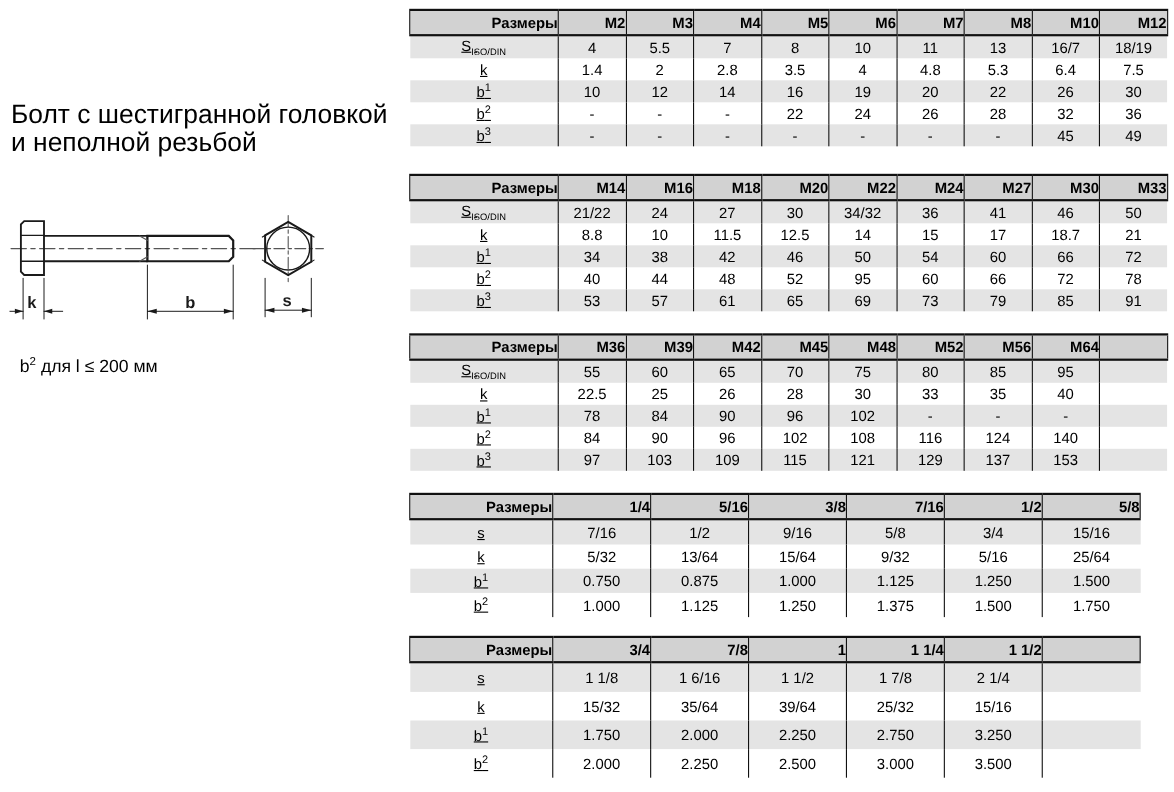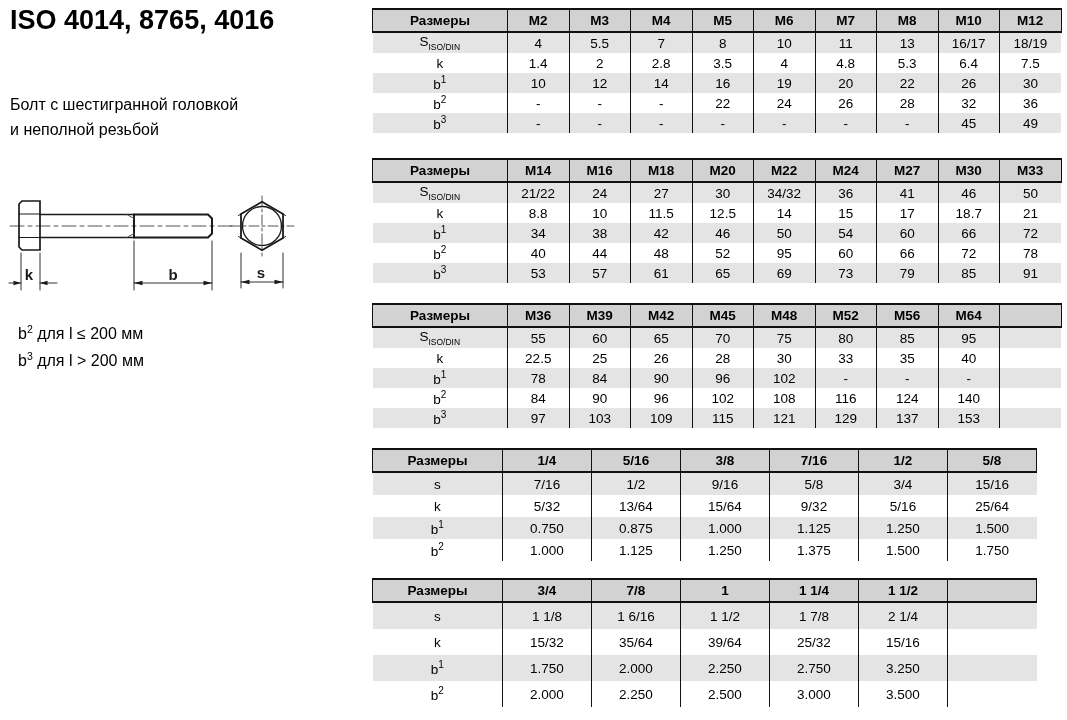--- a/index.html
+++ b/index.html
@@ -9,60 +9,59 @@
   }
   html,body{margin:0;padding:0;background:#fff;}
   #page{
     position:relative;width:1067px;height:720px;background:#fff;
     font-family:"Liberation Sans", sans-serif;color:#000;overflow:hidden;
   }
   
   .title-block{position:absolute;left:10px;top:4px;}
   .title-line{font-size:27px;font-weight:700;line-height:33px;letter-spacing:0px;}
   .subtitle-block{position:absolute;left:10px;top:92px;}
-  .subtitle-line{font-size:16px;line-height:25px;}
+  .subtitle-line{font-size:24px;line-height:25px;}
   .notes-block{position:absolute;left:18px;top:318px;font-size:16px;line-height:23px;}
   .notes-block sup{font-size:10.5px;}
   
   #drawing{position:absolute;left:8px;top:192px;}
   #drawing .dim-label{font:700 15px "Liberation Sans", sans-serif;fill:#1a1a1a;}
   
   #tables-panel{position:absolute;left:372px;top:8px;width:695px;height:712px;}
   .tblwrap{position:absolute;left:0;}
   .t1{top:0px;} .t2{top:150px;} .t3{top:295px;} .t4{top:440px;} .t5{top:570px;}
   table.dim{border-collapse:collapse;table-layout:fixed;}
   .t1 col.c-label,.t2 col.c-label,.t3 col.c-label{width:135px;}
   .t1 col.c-data,.t2 col.c-data,.t3 col.c-data{width:61.5px;}
   .t4 col.c-label,.t5 col.c-label{width:130px;}
   .t4 col.c-data,.t5 col.c-data{width:89px;}
   table.dim th{
     background:var(--header-bg);
     border:1px solid var(--line);
     border-top-width:2.5px;border-bottom-width:2.5px;
-    font-weight:700;font-size:13.5px;height:21px;padding:0;text-align:center;
+    font-weight:700;font-size:13.5px;height:21px;padding:0;text-align:right;
   }
   table.dim td{
     border-left:1px solid var(--line);
     text-align:center;font-size:13.5px;padding:0;vertical-align:middle;
   }
-  table.dim td:first-child{border-left:none;}
+  table.dim td:first-child{border-left:none;text-decoration:underline;}
   table.dim tr.stripe td{background:var(--stripe-bg);}
   .t1 td,.t2 td,.t3 td{height:20px;}
   .t4 td{height:22px;}
   .t5 td{height:26px;}
   table.dim td.lbl sub{font-size:8.5px;}
   table.dim td.lbl sup{font-size:10px;}
 </style>
 </head>
 <body>
 
 <div id="page">
 
   <div class="title-block">
-    <div class="title-line">ISO 4014, 8765, 4016</div>
   </div>
 
   <div class="subtitle-block">
     <div class="subtitle-line">Болт с шестигранной головкой</div>
     <div class="subtitle-line">и неполной резьбой</div>
   </div>
 
   <svg id="drawing" width="310" height="125" viewBox="0 0 310 125" fill="none" stroke="#1a1a1a" stroke-linecap="round">
 
     <line x1="2" y1="34" x2="228" y2="34" stroke="#555" stroke-width="1" stroke-dasharray="14 4 4 4"></line>
@@ -120,21 +119,20 @@
       <line x1="275" y1="61" x2="275" y2="96"></line>
       <line x1="233" y1="90" x2="275" y2="90"></line>
       <polygon points="233,90 241.5,87.7 241.5,92.3" fill="#1a1a1a" stroke="none"></polygon>
       <polygon points="275,90 266.5,87.7 266.5,92.3" fill="#1a1a1a" stroke="none"></polygon>
       <text class="dim-label" x="253" y="86" text-anchor="middle" stroke="none">s</text>
     </g>
   </svg>
 
   <div class="notes-block">
     <div><span>b</span><sup>2</sup><span> для l ≤ 200 мм</span></div>
-    <div><span>b</span><sup>3</sup><span> для l &gt; 200 мм</span></div>
   </div>
 
   <div id="tables-panel">
       <div class="tblwrap t1">
         <table class="dim">
           <colgroup>
             <col class="c-label">
             <col class="c-data">
             <col class="c-data">
             <col class="c-data">
@@ -162,21 +160,21 @@
           <tbody>
             <tr class="stripe">
               <td class="lbl"><span>S</span><sub>ISO/DIN</sub></td>
               <td>4</td>
               <td>5.5</td>
               <td>7</td>
               <td>8</td>
               <td>10</td>
               <td>11</td>
               <td>13</td>
-              <td>16/17</td>
+              <td>16/7</td>
               <td>18/19</td>
             </tr>
             <tr>
               <td class="lbl"><span>k</span></td>
               <td>1.4</td>
               <td>2</td>
               <td>2.8</td>
               <td>3.5</td>
               <td>4</td>
               <td>4.8</td>

